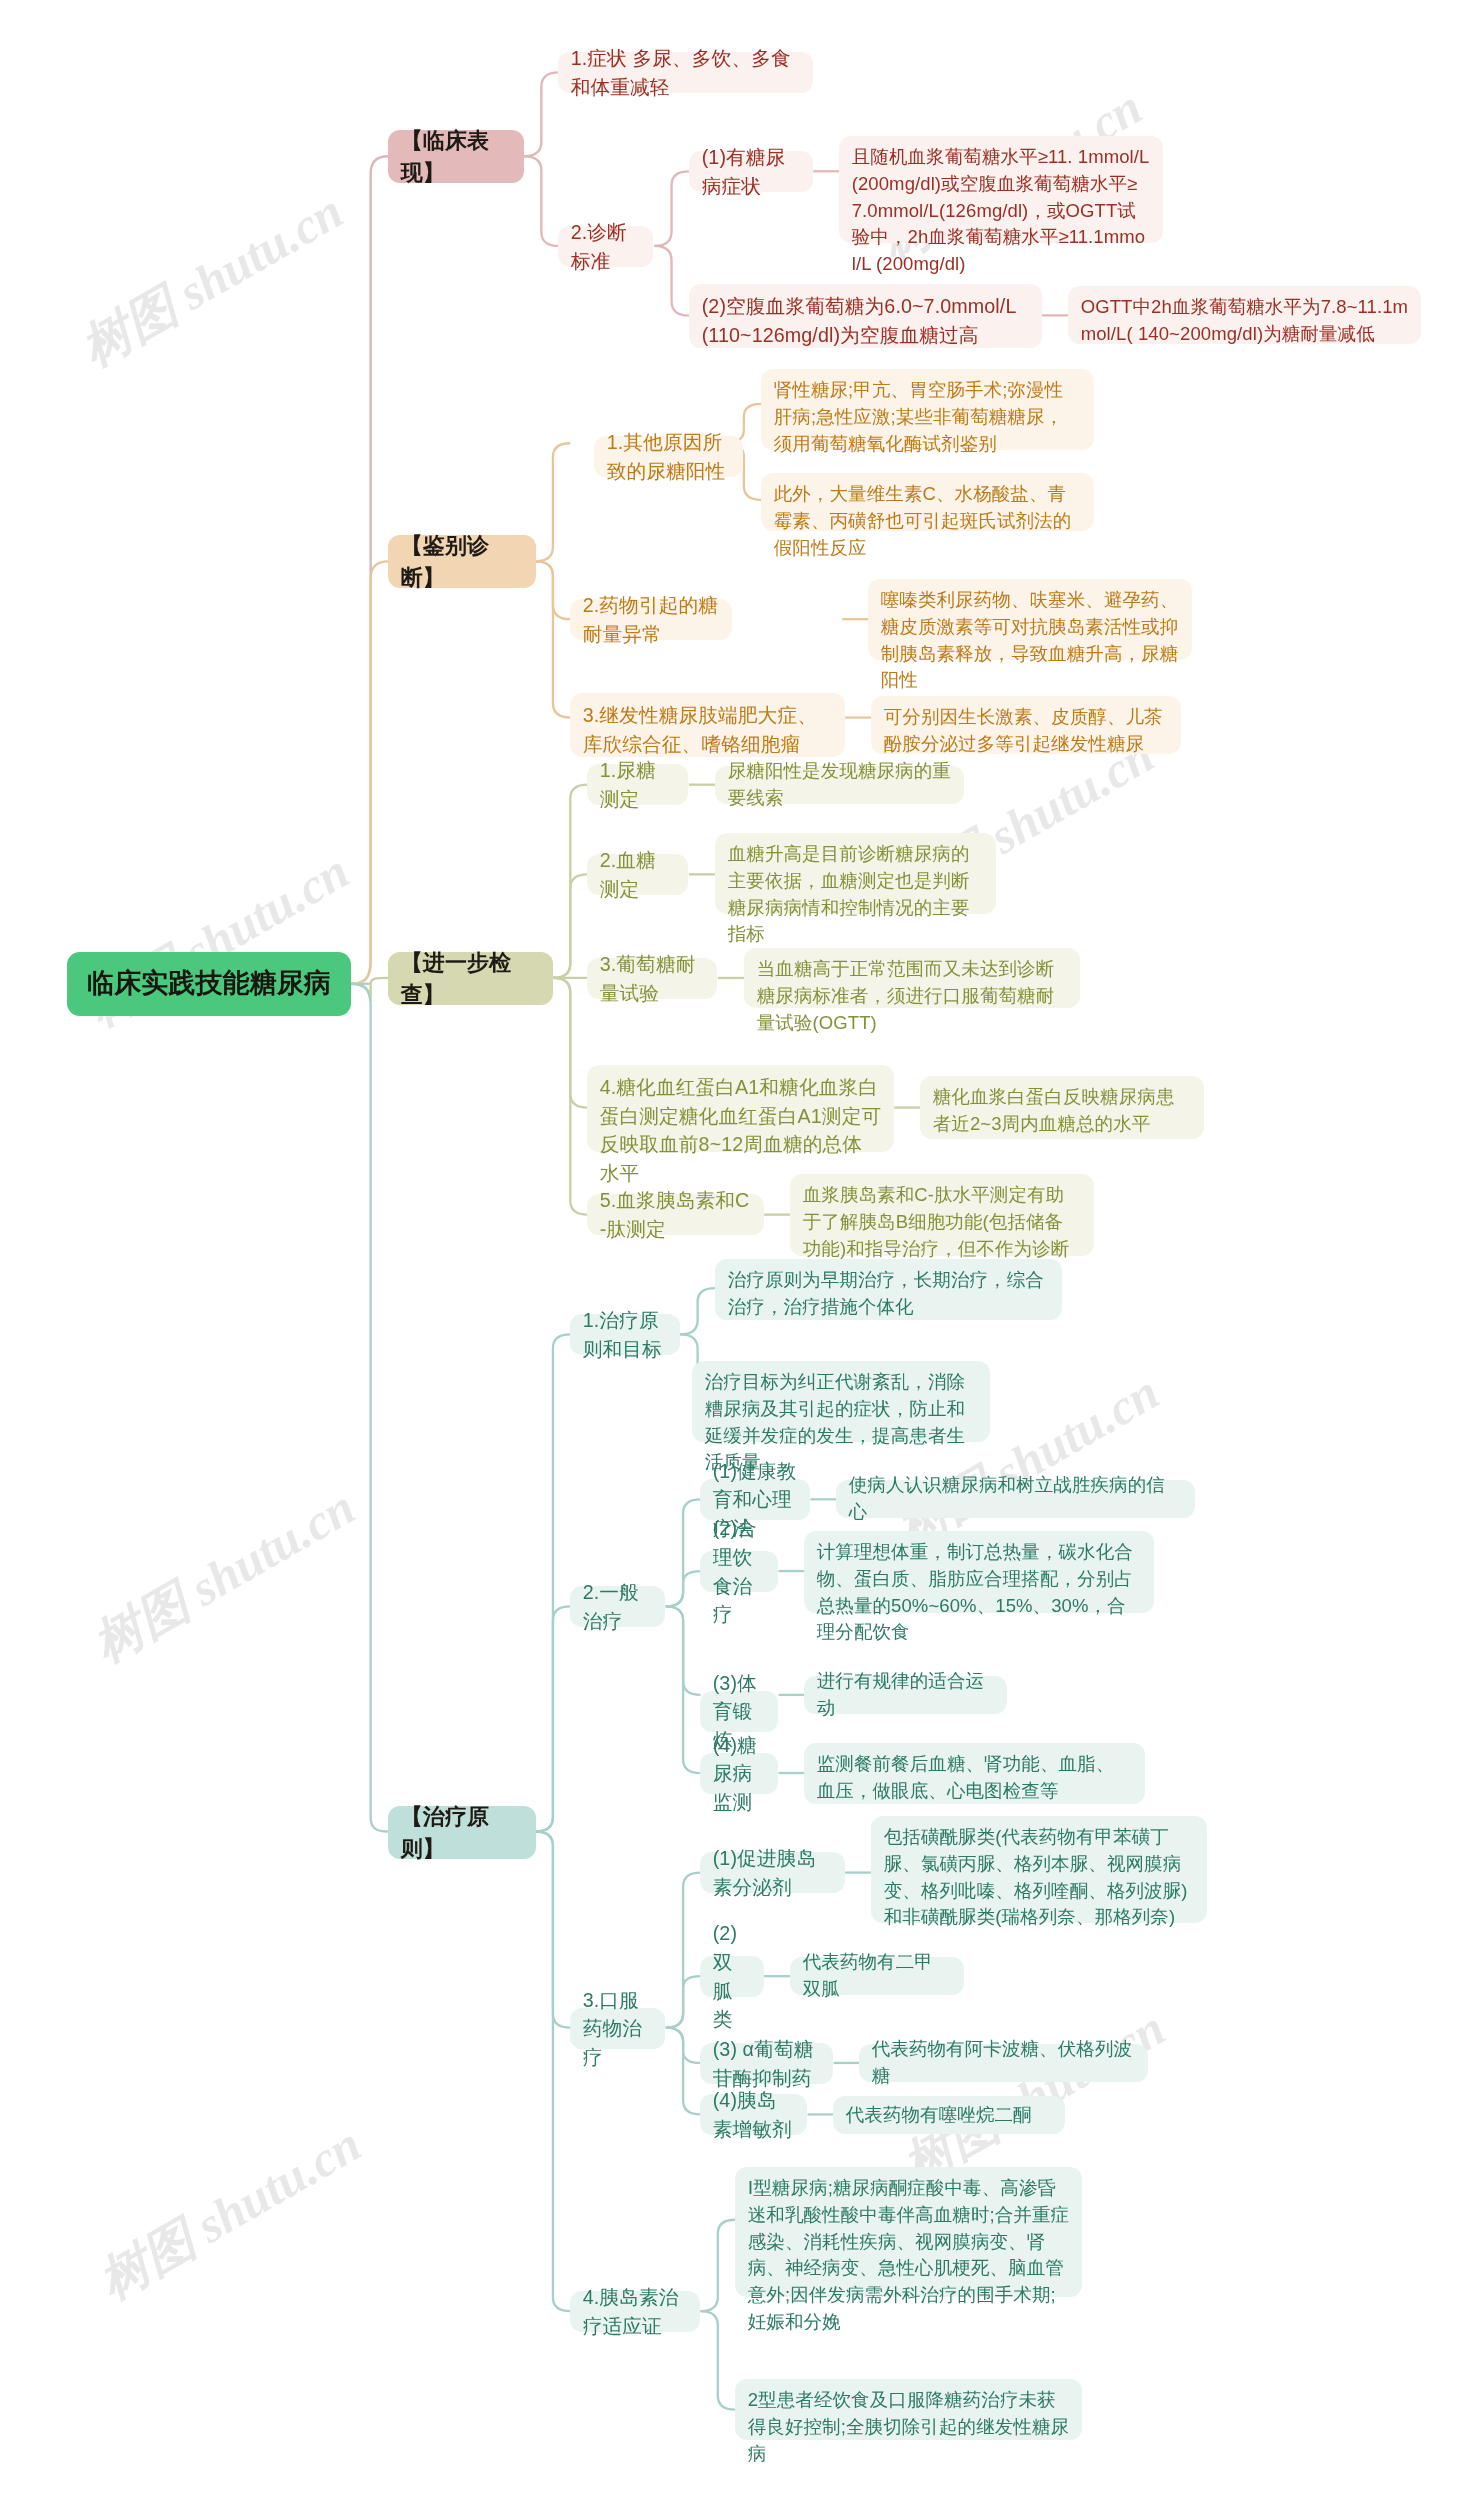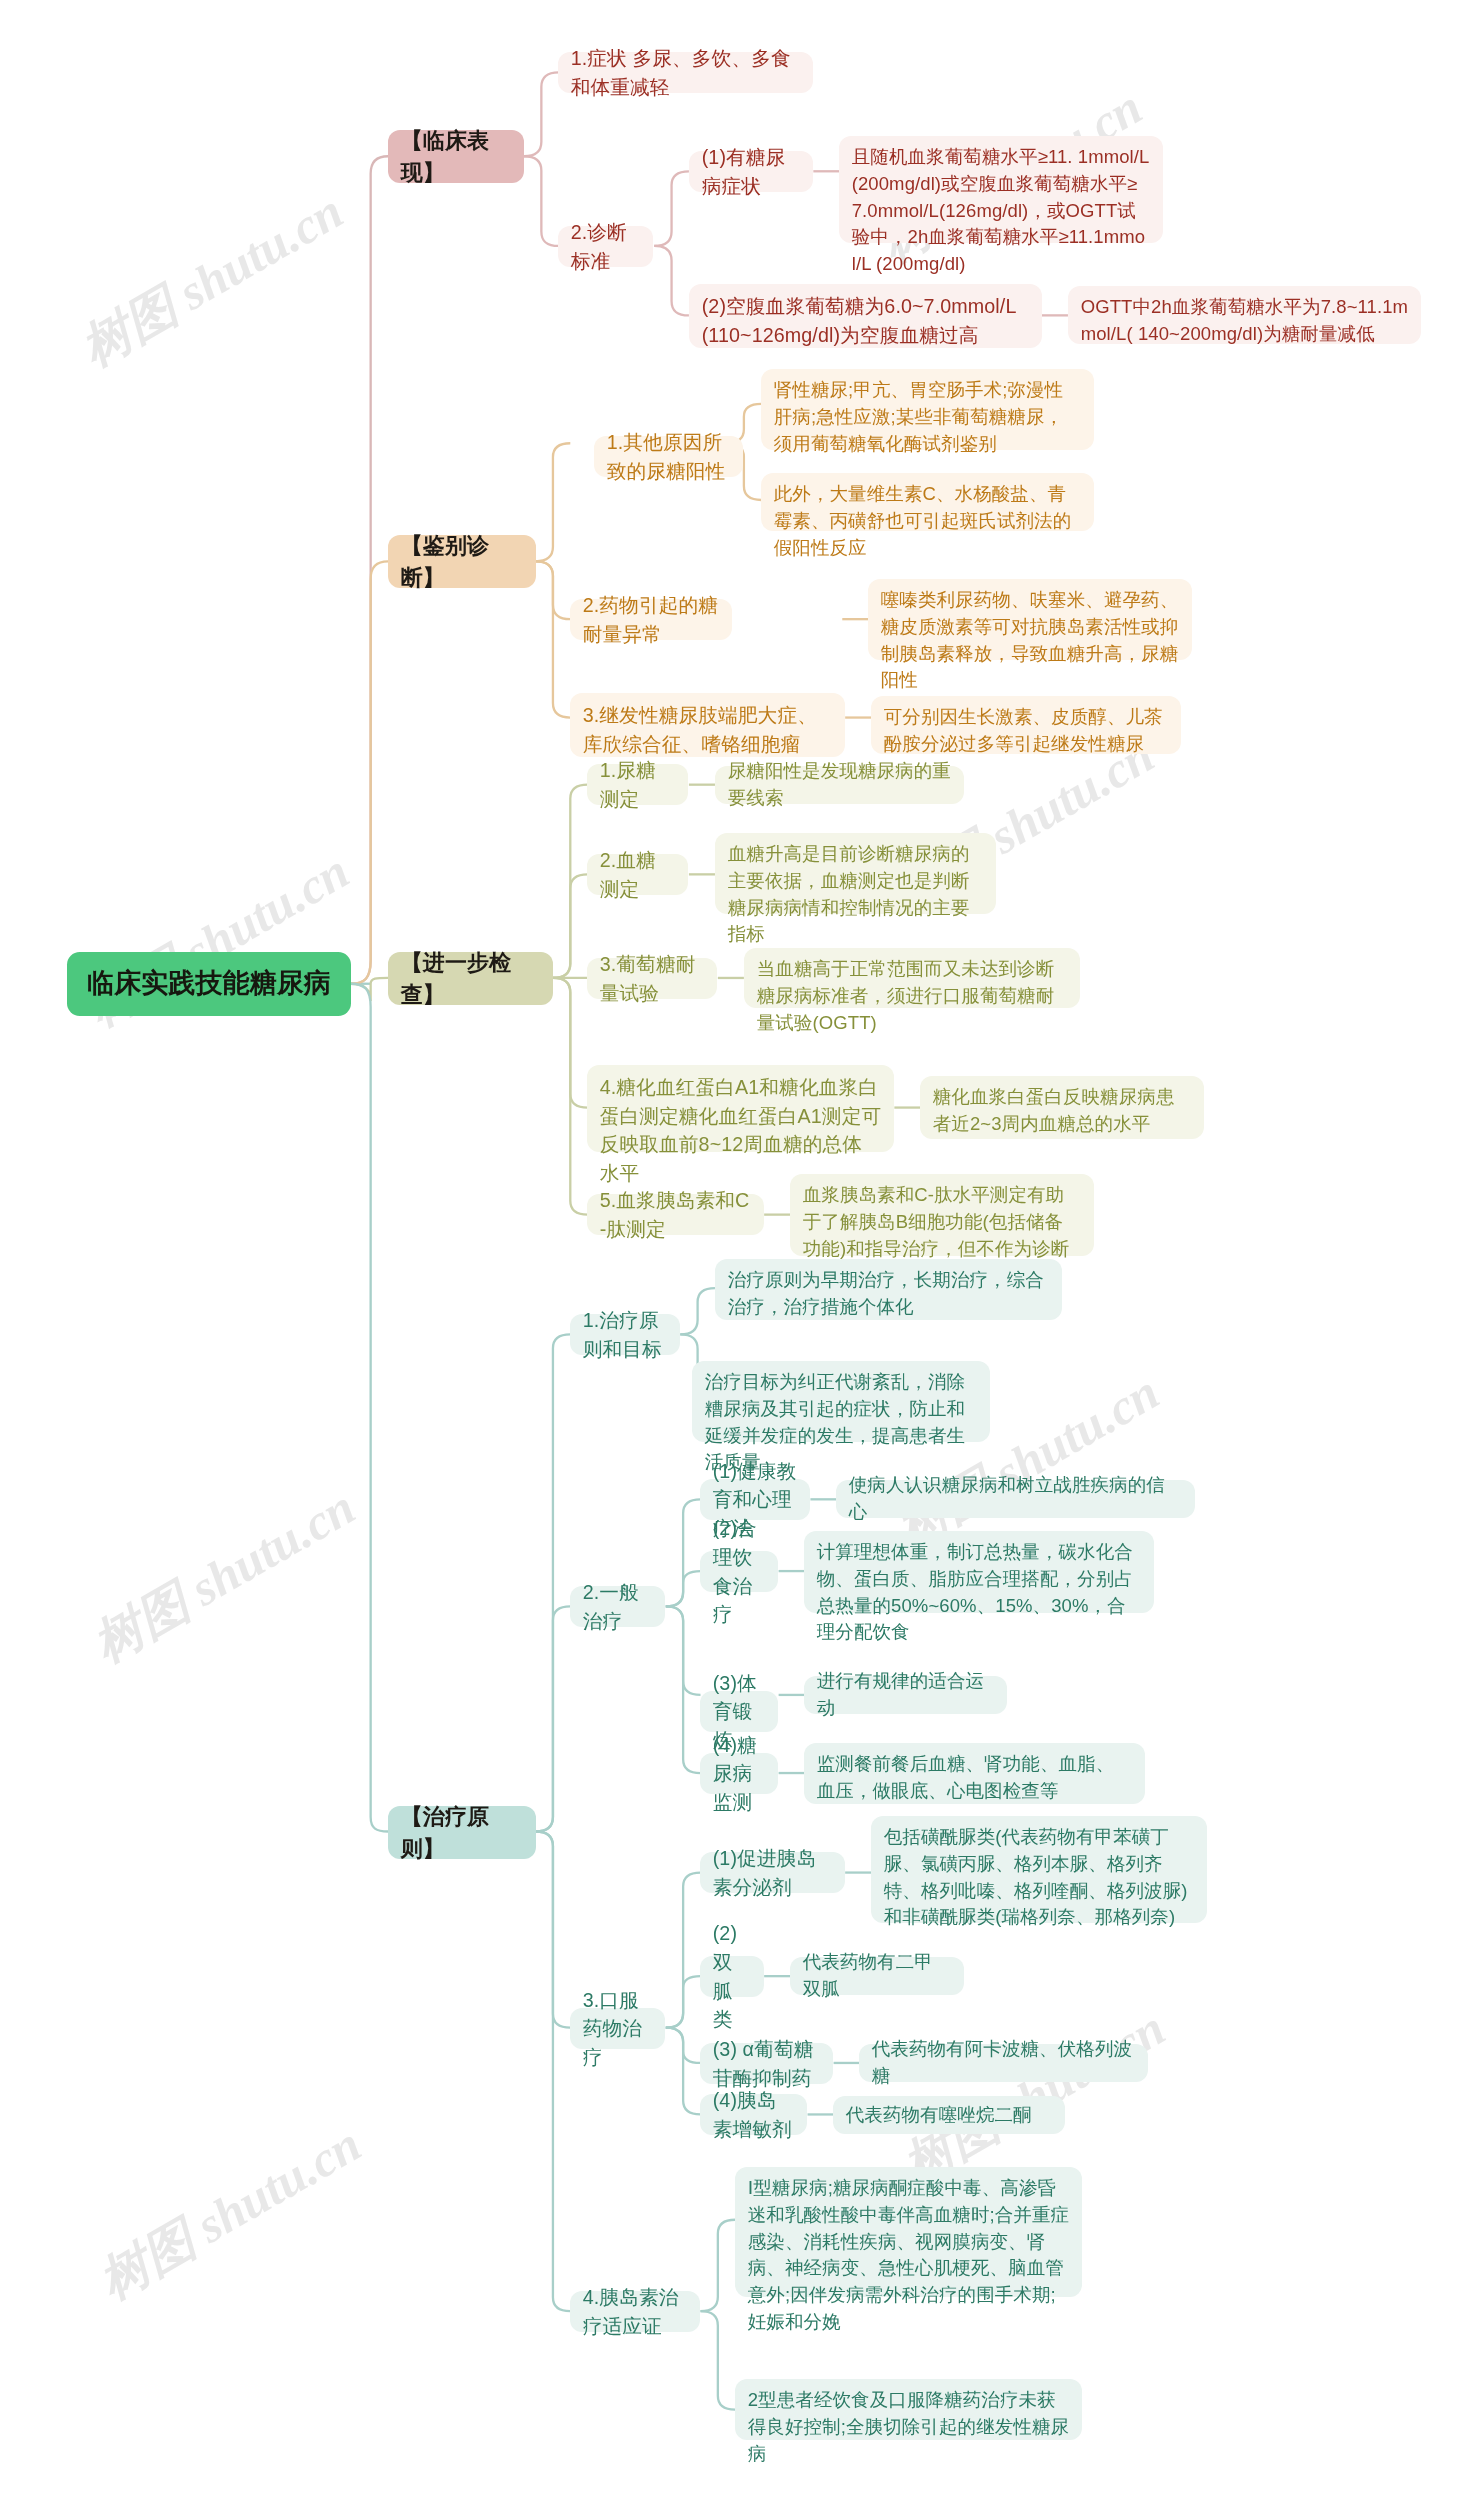--- a/index.html
+++ b/index.html
@@ -223,21 +223,21 @@
 
   <div class="node b4-sub" style="left:700px; top:1675px; width:78px; height:41px;margin-top:16px;">(3)体育锻炼</div>
   <div class="node b4-leaf" style="left:804px; top:1676px; width:203px; height:38px;">进行有规律的适合运动</div>
 
   <div class="node b4-sub" style="left:700px; top:1753px; width:78px; height:41px;">(4)糖尿病监测</div>
   <div class="node b4-leaf" style="left:804px; top:1743px; width:341px; height:61px; align-items:flex-start;">监测餐前餐后血糖、肾功能、血脂、血压，做眼底、心电图检查等</div>
 
   <div class="node b4-sub" style="left:570px; top:2008px; width:95px; height:41px;">3.口服药物治疗</div>
 
   <div class="node b4-sub" style="left:700px; top:1852px; width:145px; height:41px;">(1)促进胰岛素分泌剂</div>
-  <div class="node b4-leaf" style="left:871px; top:1816px; width:336px; height:107px; align-items:flex-start;">包括磺酰脲类(代表药物有甲苯磺丁脲、氯磺丙脲、格列本脲、格列齐特、格列吡嗪、格列喹酮、格列波脲)和非磺酰脲类(瑞格列奈、那格列奈)</div>
+  <div class="node b4-leaf" style="left:871px; top:1816px; width:336px; height:107px; align-items:flex-start;">包括磺酰脲类(代表药物有甲苯磺丁脲、氯磺丙脲、格列本脲、视网膜病变、格列吡嗪、格列喹酮、格列波脲)和非磺酰脲类(瑞格列奈、那格列奈)</div>
 
   <div class="node b4-sub" style="left:700px; top:1956px; width:64px; height:41px;">(2)双胍类</div>
   <div class="node b4-leaf" style="left:790px; top:1957px; width:174px; height:38px;">代表药物有二甲双胍</div>
 
   <div class="node b4-sub" style="left:700px; top:2043px; width:133px; height:41px;">(3) α葡萄糖苷酶抑制药</div>
   <div class="node b4-leaf" style="left:859px; top:2044px; width:289px; height:38px;">代表药物有阿卡波糖、伏格列波糖</div>
 
   <div class="node b4-sub" style="left:700px; top:2094px; width:107px; height:41px;">(4)胰岛素增敏剂</div>
   <div class="node b4-leaf" style="left:833px; top:2096px; width:232px; height:38px;">代表药物有噻唑烷二酮</div>
 

